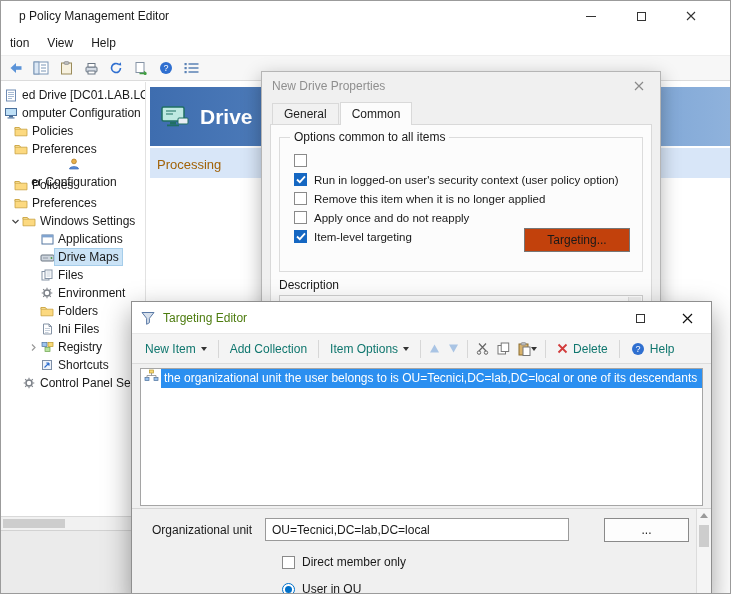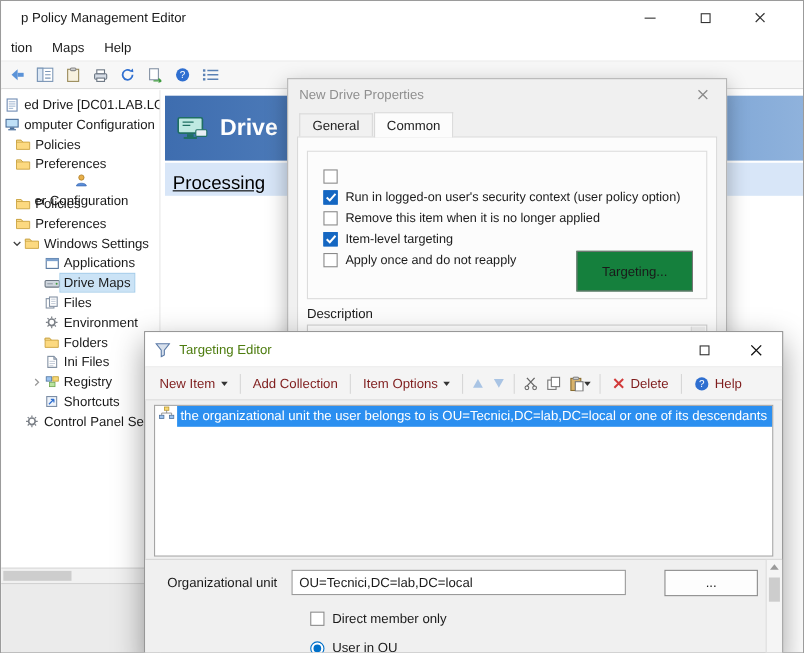--- a/index.html
+++ b/index.html
@@ -30,49 +30,49 @@
   .tree-label { padding:1px 3px; }
   .tree-hscroll { position:absolute; left:0; right:1px; top:434px; height:14px; background:#f1f1f1; border-top:1px solid #d9d9d9; }
   .tree-hscroll .thumb { position:absolute; left:2px; top:2px; width:62px; height:9px; background:#cdcdcd; }
   .tree-graybox { position:absolute; left:0; right:1px; top:448px; bottom:0; background:#ebebeb; border-top:1px solid #d2d2d2; }
 
   
   .content-pane { position:absolute; top:81px; left:145px; right:0; bottom:0; background:#fff; }
   .content-header { position:absolute; top:5px; left:4px; right:0; height:59px; background:linear-gradient(90deg,#3e6daf 0%,#6f9bd0 70%,#8fb2dc 100%); display:flex; align-items:center; padding-left:10px; gap:10px; }
   .content-header .big-title { color:#fff; font-size:21px; font-weight:bold; }
   .processing-strip { position:absolute; top:66px; left:4px; right:0; height:30px; background:#d8e6f8; }
-  .processing-link { position:absolute; left:7px; top:9px; font-size:17px; color:#000000; text-decoration:underline; }
+  .processing-link { position:absolute; left:7px; top:9px; font-size:13px; color:#a16207; }
 
   
   .dlg-nd { position:absolute; left:260px; top:70px; width:400px; height:470px; background:#f0f0f0; border:1px solid #b5b5b5; box-shadow:0 6px 18px rgba(0,0,0,.30); z-index:10; }
   .dlg-nd-title { height:28px; display:flex; align-items:center; }
   .dlg-nd-title .t { font-size:12px; color:#8f8f8f; padding-left:10px; }
   .dlg-nd-close { position:absolute; right:0; top:0; width:42px; height:28px; display:flex; align-items:center; justify-content:center; }
   .nd-tabs { position:absolute; top:31px; left:10px; display:flex; font-size:12px; }
   .nd-tab { padding:3px 11px 4px; background:#f1f1f1; border:1px solid #d9d9d9; border-bottom:none; margin-right:1px; color:#222; }
   .nd-tab.active { background:#fcfcfc; position:relative; top:-1px; padding-top:4px; z-index:3; }
   .nd-page { position:absolute; top:52px; left:8px; right:8px; height:412px; background:#fcfcfc; border:1px solid #d9d9d9; }
   .nd-group { position:absolute; top:12px; left:8px; right:8px; height:135px; border:1px solid #dcdcdc; }
   .nd-group-title { position:absolute; top:-8px; left:10px; background:#fcfcfc; padding:0 4px; font-size:12px; color:#1a1a1a; }
   .nd-options { position:absolute; top:13px; left:14px; right:10px; }
   .opt-row { height:19px; display:flex; align-items:center; gap:7px; font-size:11.5px; color:#1a1a1a; }
   .cb { width:13px; height:13px; flex:0 0 13px; background:#fff; border:1px solid #8a8a8a; display:flex; align-items:center; justify-content:center; }
   .cb.checked { background:#1567c2; border-color:#1567c2; }
-  .nd-targeting-btn { position:absolute; right:12px; top:90px; width:106px; height:37px; background:#15803d; border:1px solid #767676; font-size:12px; color:#1a1a1a; display:flex; align-items:center; justify-content:center; }
+  .nd-targeting-btn { position:absolute; right:12px; top:90px; width:106px; height:24px; background:#c2410c; border:1px solid #767676; font-size:12px; color:#1a1a1a; display:flex; align-items:center; justify-content:center; }
   .nd-desc-label { position:absolute; top:153px; left:8px; font-size:12px; color:#1a1a1a; }
   .nd-desc-box { position:absolute; top:170px; left:8px; right:8px; height:150px; background:#fff; border:1px solid #d0d0d0; }
   .nd-desc-box .vsb { position:absolute; right:1px; top:1px; bottom:1px; width:13px; background:#f2f2f2; border-left:1px solid #e0e0e0; }
 
   
   .dlg-t { position:absolute; left:130px; top:300px; width:581px; height:300px; background:#f0f0f0; border:1px solid #8f8f8f; box-shadow:0 10px 26px rgba(0,0,0,.38); z-index:20; }
   .dlg-t-title { height:32px; background:#fff; display:flex; align-items:center; gap:8px; padding-left:9px; border-bottom:1px solid #e8e8e8; }
   .dlg-t-title .t { font-size:12px; color:#4d7c0f; }
   .dlg-t-btns { position:absolute; right:0; top:0; height:32px; display:flex; }
   .dlg-t-btn { width:47px; height:32px; display:flex; align-items:center; justify-content:center; }
-  .t-toolbar { position:absolute; top:32px; left:0; right:0; height:30px; background:#f4f4f4; border-bottom:1px solid #dcdcdc; display:flex; align-items:center; padding-left:6px; font-size:12px; color:#7f1d1d; }
+  .t-toolbar { position:absolute; top:32px; left:0; right:0; height:30px; background:#f4f4f4; border-bottom:1px solid #dcdcdc; display:flex; align-items:center; padding-left:6px; font-size:12px; color:#0f766e; }
   .tbtn { display:flex; align-items:center; gap:5px; padding:4px 7px; }
   .caret { width:0; height:0; border-left:3.5px solid transparent; border-right:3.5px solid transparent; border-top:4px solid #333; display:inline-block; }
   .tsep { width:1px; height:18px; background:#d7d7d7; margin:0 4px; flex:0 0 1px; }
   .tico { display:flex; align-items:center; justify-content:center; padding:0 4px; }
   .t-list { position:absolute; top:66px; left:8px; right:8px; height:138px; background:#fff; border:1px solid #a5a5a5; overflow:hidden; }
   .t-item { height:19px; display:flex; }
   .t-item .ico { flex:0 0 20px; display:flex; justify-content:center; }
   .t-item .txt { flex:1; font-size:12px; color:#1a1a1a; padding:2px 3px; white-space:nowrap; overflow:hidden; }
   .t-item.selected .txt { background:#2b8ff0; color:#fff; }
   .t-panel { position:absolute; top:206px; left:0; right:0; bottom:0; background:#f0f0f0; border-top:1px solid #d5d5d5; }
@@ -104,21 +104,21 @@
       <div class="win-btn">
         <svg width="10" height="10">
             <path d="M1 1 L9 9 M9 1 L1 9" stroke="#333" stroke-width="1.1"></path>
           </svg>
       </div>
     </div>
   </div>
 
   <div class="menubar">
     <span class="menu-item">tion</span>
-    <span class="menu-item">Maps</span>
+    <span class="menu-item">View</span>
     <span class="menu-item">Help</span>
   </div>
 
   <div class="toolbar" id="main-toolbar">
       <div class="tb-icon">
         <svg width="16" height="14">
           <path d="M8 2 L2.5 7 L8 12 Z" fill="#5b93d8"></path>
           <rect x="8" y="5.2" width="5.5" height="3.6" fill="#5b93d8"></rect>
         </svg>
       </div>
@@ -371,47 +371,48 @@
             <path d="M1 1 L9 9 M9 1 L1 9" stroke="#8a8a8a" stroke-width="1.2"></path>
           </svg>
       </div>
     </div>
     <div class="nd-tabs">
       <span class="nd-tab">General</span>
       <span class="nd-tab active">Common</span>
     </div>
     <div class="nd-page">
       <div class="nd-group">
+        <span class="nd-group-title">Options common to all items</span>
         <div class="nd-options" id="nd-options">
             <div class="opt-row">
               <span class="cb"></span>
             </div>
             <div class="opt-row">
               <span class="cb checked">
                 <svg width="10" height="9" viewBox="0 0 10 9">
                   <path d="M1 4.5 L3.8 7.2 L9 1.3" stroke="#fff" stroke-width="1.8" fill="none"></path>
                 </svg>
               </span>
               <span>Run in logged-on user's security context (user policy option)</span>
             </div>
             <div class="opt-row">
               <span class="cb"></span>
               <span>Remove this item when it is no longer applied</span>
             </div>
             <div class="opt-row">
+              <span class="cb"></span>
+              <span>Apply once and do not reapply</span>
+            </div>
+            <div class="opt-row">
               <span class="cb checked">
                 <svg width="10" height="9" viewBox="0 0 10 9">
                   <path d="M1 4.5 L3.8 7.2 L9 1.3" stroke="#fff" stroke-width="1.8" fill="none"></path>
                 </svg>
               </span>
               <span>Item-level targeting</span>
-            </div>
-            <div class="opt-row">
-              <span class="cb"></span>
-              <span>Apply once and do not reapply</span>
             </div>
           </div>
         <div class="nd-targeting-btn">Targeting...</div>
       </div>
       <span class="nd-desc-label">Description</span>
       <div class="nd-desc-box">
           <div class="vsb"></div>
         </div>
     </div>
   </div>

